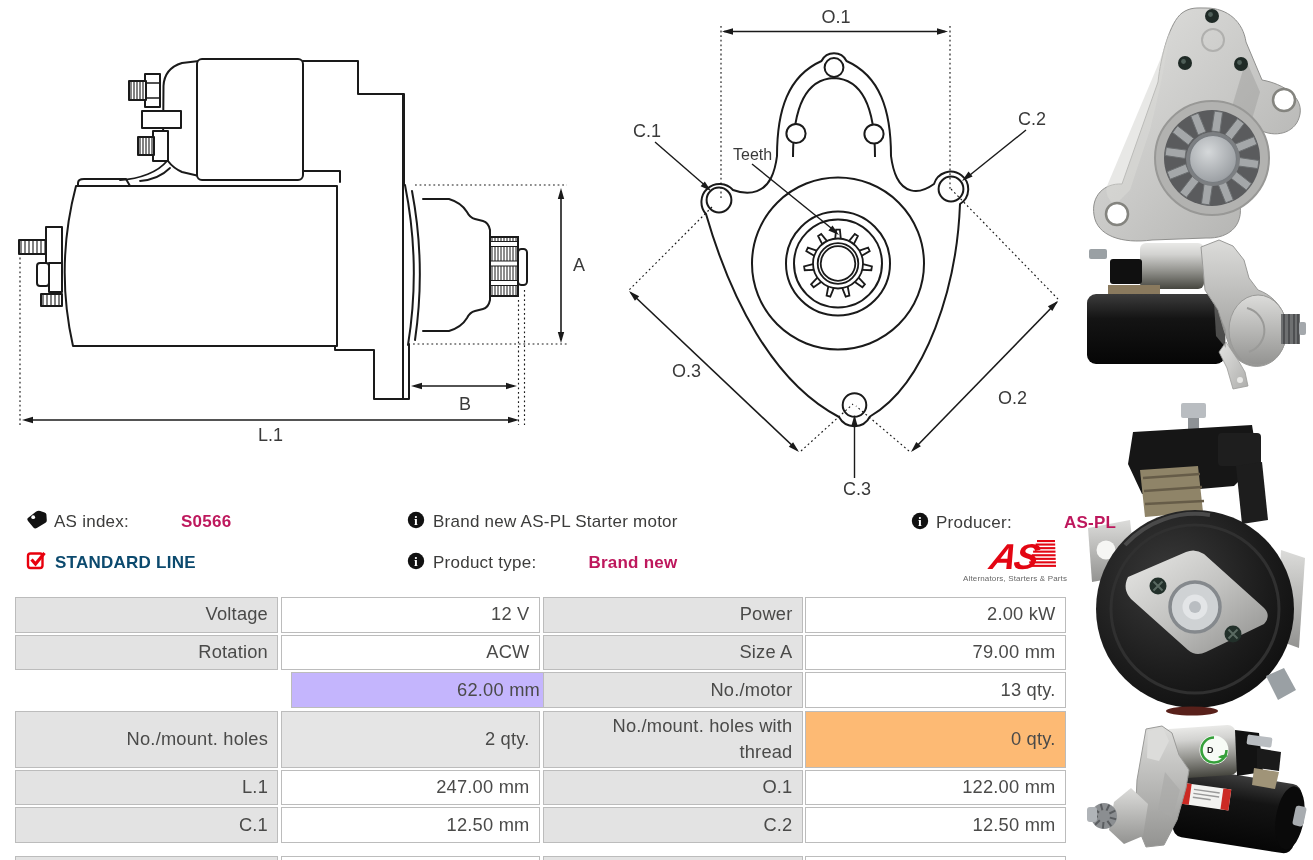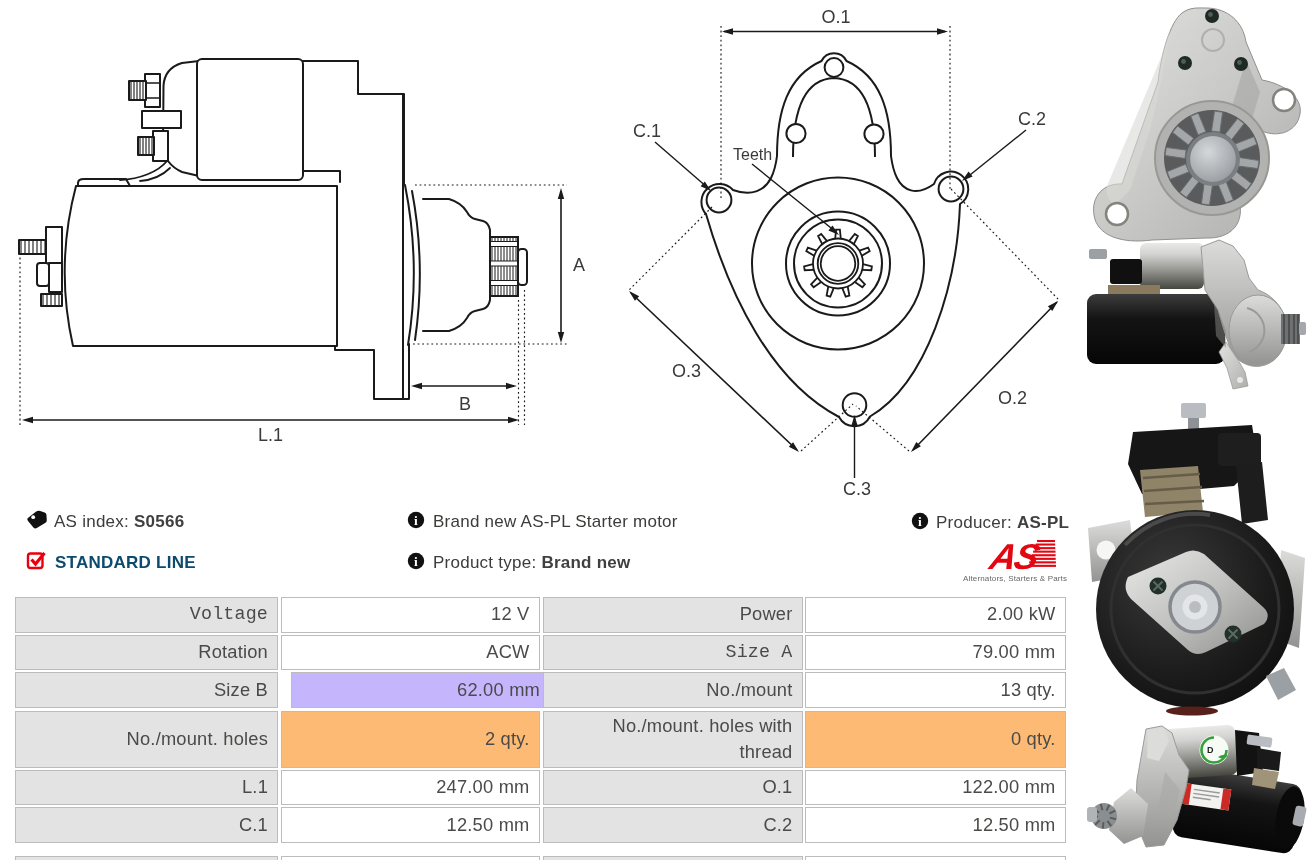--- a/index.html
+++ b/index.html
@@ -1,19 +1,19 @@
 <!DOCTYPE html>
 <html><head><meta charset="utf-8">
 <style>
 * { margin:0; padding:0; box-sizing:border-box; }
 html,body { width:1313px; height:860px; background:#fff; font-family:"Liberation Sans", sans-serif; overflow:hidden; }
 #page { position:relative; width:1313px; height:860px; }
 svg.main { position:absolute; left:0; top:0; }
 .info { position:absolute; font-size:17px; letter-spacing:0.25px; color:#3c3c3b; white-space:nowrap; }
-.info b { color:#404040; }
+.info b { color:#be185d;margin-left:47px; }
 .cell { position:absolute; border:1px solid #bcbcbc; display:flex; align-items:center; justify-content:flex-end; padding-right:9px; font-size:18.3px; letter-spacing:0.2px; color:#4a4a49; text-align:right; line-height:1.45; }
 </style></head>
 <body>
 <div id="page">
 <svg class="main" width="1313" height="860" viewBox="0 0 1313 860">
 <g stroke="#1a1a1a" fill="none" stroke-width="2" stroke-linejoin="round" stroke-linecap="round">
 <path d="M199,61 L182,63 C169,67 164,75 163.5,86 L163,147 C164,158 169,166 182,172 L199,176 Z" fill="#fff"></path>
 <rect x="197" y="59" width="106" height="121" rx="5" fill="#fff"></rect>
 <path d="M303,61 L358,61 L358,94 L404,94 L404,185"></path>
 <path d="M303,171 L340,171 L340,182"></path>
@@ -265,60 +265,57 @@
         <rect x="77.0" y="3.0" width="18.0" height="2.1" fill="#e30613"></rect>
         <rect x="75.7" y="6.5" width="19.5" height="2.1" fill="#e30613"></rect>
         <rect x="74.4" y="10.1" width="20.9" height="2.1" fill="#e30613"></rect>
         <rect x="73.1" y="13.6" width="22.4" height="2.1" fill="#e30613"></rect>
         <rect x="71.8" y="17.2" width="23.8" height="2.1" fill="#e30613"></rect>
         <rect x="70.5" y="20.8" width="25.2" height="2.1" fill="#e30613"></rect>
         <rect x="69.2" y="24.3" width="26.7" height="2.1" fill="#e30613"></rect>
         <rect x="67.9" y="27.8" width="28.1" height="2.1" fill="#e30613"></rect>
         <text x="3" y="44" font-family="Liberation Sans" font-size="8" fill="#666" textLength="104">Alternators, Starters &amp; Parts</text>
       </svg></div>
-<div class="cell" style="left:15px;top:597px;width:263px;height:35.5px;background:#e3e3e3;font-family:Liberation Mono, monospace;">
+<div class="cell" style="left:15px;top:597px;width:263px;height:35.5px;background:#e3e3e3;">
       <span>Voltage</span>
     </div>
 <div class="cell" style="left:280.5px;top:597px;width:259px;height:35.5px;background:#ffffff;">
       <span>12 V</span>
     </div>
 <div class="cell" style="left:542.5px;top:597px;width:260px;height:35.5px;background:#e3e3e3;">
       <span>Power</span>
     </div>
 <div class="cell" style="left:805px;top:597px;width:260.5px;height:35.5px;background:#ffffff;">
       <span>2.00 kW</span>
     </div>
 <div class="cell" style="left:15px;top:634.5px;width:263px;height:35.5px;background:#e3e3e3;">
       <span>Rotation</span>
     </div>
 <div class="cell" style="left:280.5px;top:634.5px;width:259px;height:35.5px;background:#ffffff;">
       <span>ACW</span>
     </div>
-<div class="cell" style="left:542.5px;top:634.5px;width:260px;height:35.5px;background:#e3e3e3;font-family:Liberation Mono, monospace;">
+<div class="cell" style="left:542.5px;top:634.5px;width:260px;height:35.5px;background:#e3e3e3;">
       <span>Size A</span>
     </div>
 <div class="cell" style="left:805px;top:634.5px;width:260.5px;height:35.5px;background:#ffffff;justify-content:flex-end;">
       <span>79.00 mm</span>
     </div>
-<div class="cell" style="left:15px;top:672px;width:263px;height:36px;background:#e3e3e3;">
-      <span>Size B</span>
-    </div>
 <div class="cell" style="left:291px;top:672px;width:259px;height:36px;background:#c4b5fd;">
       <span>62.00 mm</span>
     </div>
 <div class="cell" style="left:542.5px;top:672px;width:260px;height:36px;background:#e3e3e3;">
-      <span>No./mount</span>
+      <span>No./motor</span>
     </div>
 <div class="cell" style="left:805px;top:672px;width:260.5px;height:36px;background:#ffffff;">
       <span>13 qty.</span>
     </div>
 <div class="cell" style="left:15px;top:711px;width:263px;height:56.5px;background:#e3e3e3;">
       <span>No./mount. holes</span>
     </div>
-<div class="cell" style="left:280.5px;top:711px;width:259px;height:56.5px;background:#fdba74;">
+<div class="cell" style="left:280.5px;top:711px;width:259px;height:56.5px;background:#e5e5e5;">
       <span>2 qty.</span>
     </div>
 <div class="cell" style="left:542.5px;top:711px;width:260px;height:56.5px;background:#e3e3e3;">
       <span>No./mount. holes with<br>thread</span>
     </div>
 <div class="cell" style="left:805px;top:711px;width:260.5px;height:56.5px;background:#fdba74;">
       <span>0 qty.</span>
     </div>
 <div class="cell" style="left:15px;top:769.5px;width:263px;height:35.5px;background:#e3e3e3;">
       <span>L.1</span>

